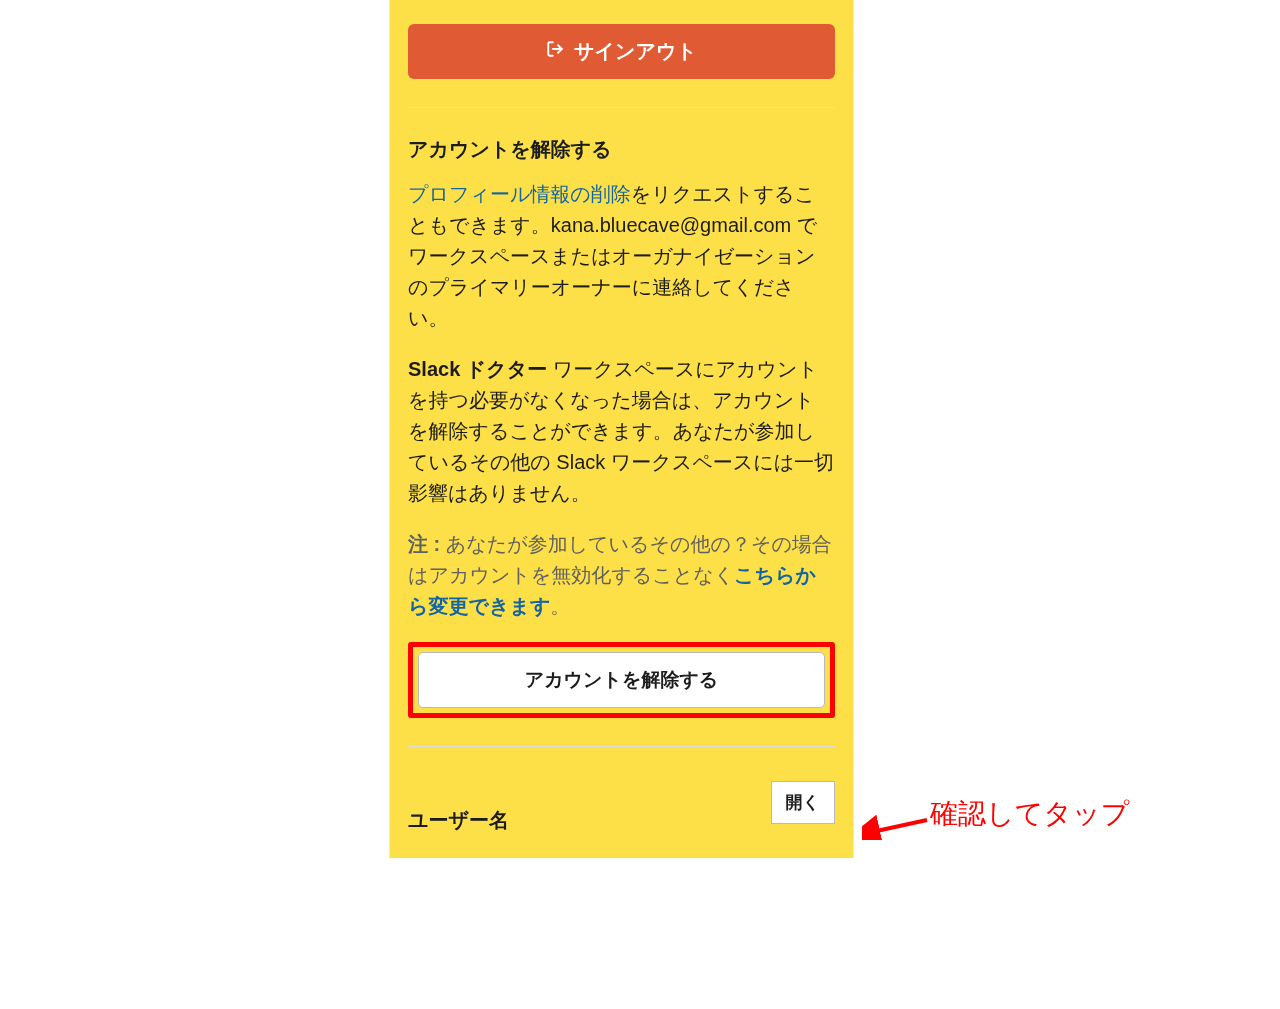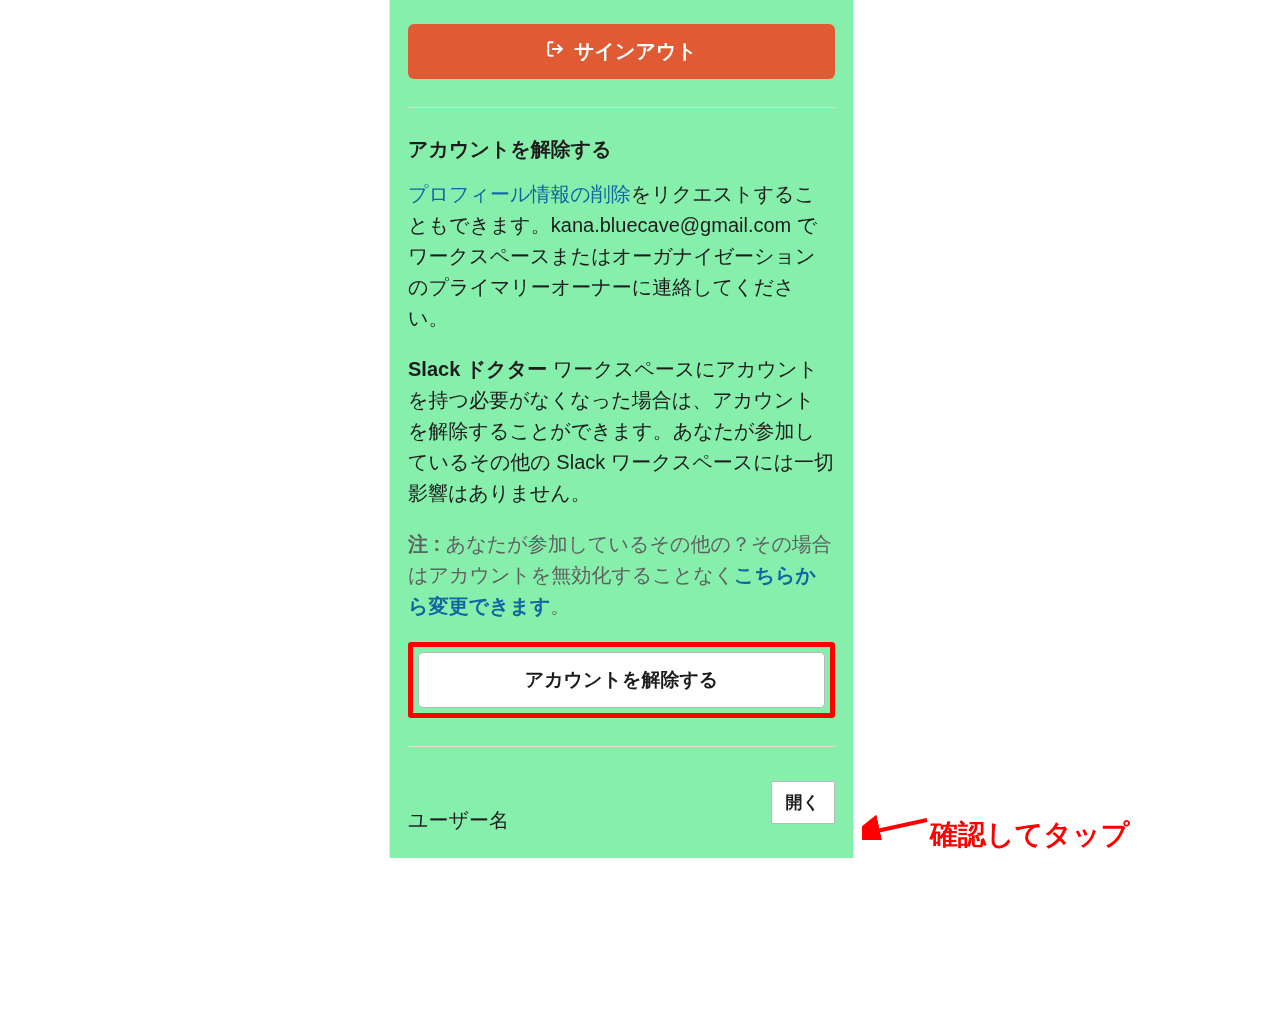--- a/index.html
+++ b/index.html
@@ -12,21 +12,21 @@
       background: #ffffff;
       width: 1280px;
       height: 1009px;
       position: relative;
     }
     .container {
       position: absolute;
       left: 389px;
       top: 0;
       width: 465px;
-      background: #86efac;
+      background: #fde047;
       border-left: 1px solid #e8e8e8;
       border-right: 1px solid #e8e8e8;
       padding: 0;
     }
     .inner {
       padding: 24px 18px;
     }
     .signout-btn {
       width: 100%;
       background: #e05a33;
@@ -111,41 +111,41 @@
       border-top: 1px solid #dddddd;
       margin: 0 0 24px 0;
     }
     .username-row {
       display: flex;
       justify-content: space-between;
       align-items: center;
     }
     .username-label {
       font-size: 20px;
-      font-weight: 400;
+      font-weight: 700;
       color: #1d1c1d;
       margin-top: 36px;
     }
     .open-btn {
       background: #ffffff;
       color: #1d1c1d;
       border: 1px solid #bbbabb;
       border-radius: 0;
       padding: 9px 14px;
       font-size: 17px;
       font-weight: 700;
       cursor: pointer;
     }
     .annotation {
       position: absolute;
       left: 930px;
-      top: 816px;
+      top: 795px;
       color: #ff0000;
       font-size: 28px;
-      font-weight: 700;
+      font-weight: 400;
     }
     .arrow {
       position: absolute;
       left: 862px;
       top: 810px;
       width: 70px;
       height: 30px;
     }
   </style>
 </head>

